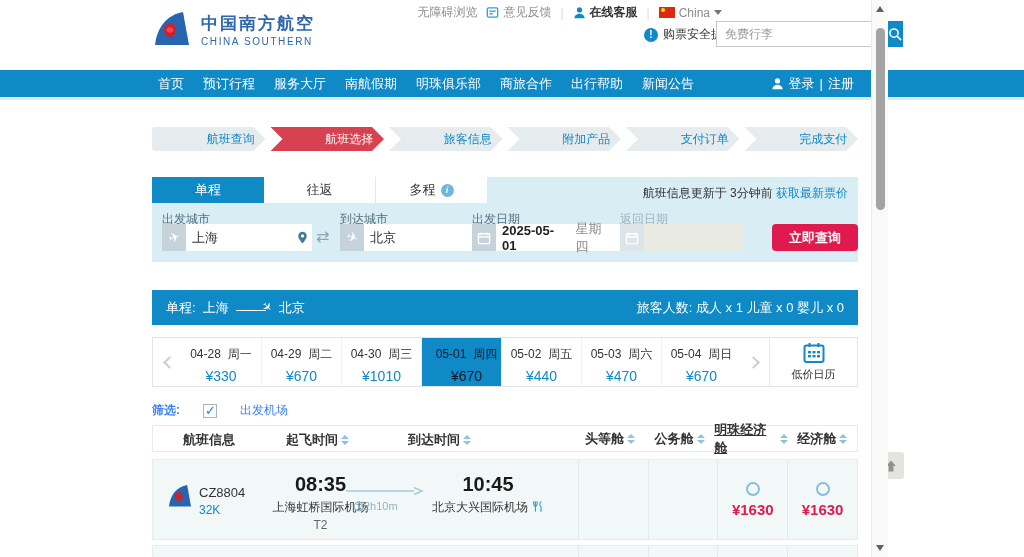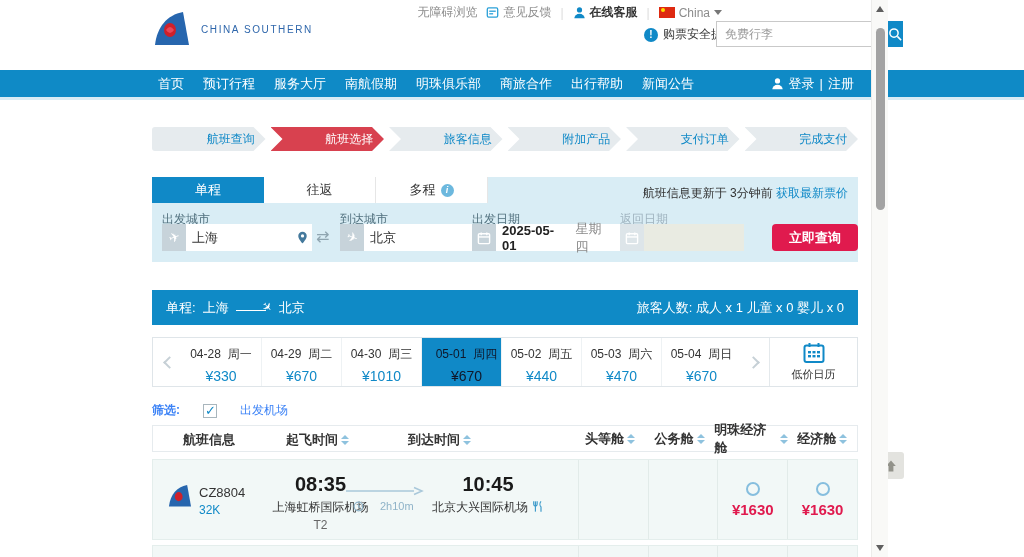--- a/index.html
+++ b/index.html
@@ -110,21 +110,21 @@
   .fcell { width:70px; border-left:1px solid #e2ebe9; display:flex; flex-direction:column; align-items:center; justify-content:center; gap:5px; }
   .flight-no { position:absolute; left:46px; top:25px; font-size:13px; color:#333; }
   .aircraft { position:absolute; left:46px; top:43px; font-size:12px; color:#1089c7; }
   .tail-sm { position:absolute; left:14px; top:24px; }
   .dep-block { position:absolute; left:95px; top:13px; width:145px; text-align:center; }
   .arr-block { position:absolute; left:255px; top:13px; width:160px; text-align:center; }
   .time-big { font-size:20px; font-weight:bold; color:#1a1a1a; }
   .airport { font-size:12px; color:#333; margin-top:3px; white-space:nowrap; }
   .terminal { font-size:12px; color:#666; margin-top:2px; }
   .seg-arrow { position:absolute; left:193px; top:26px; }
-  .duration { position:absolute; left:200px; top:40px; display:flex; align-items:flex-end; gap:16px; font-size:11px; color:#8fb3c8; }
+  .duration { position:absolute; left:200px; top:40px; display:flex; align-items:flex-end; gap:0; font-size:11px; color:#8fb3c8; }
   .meal { margin-left:4px; vertical-align:-2px; }
   .radio { width:14px; height:14px; border:2px solid #86bede; border-radius:50%; background:transparent; cursor:pointer; }
   .price { font-size:15px; font-weight:bold; color:#e01a4e; }
 
   .frow2 { position:absolute; left:152px; top:545px; width:706px; height:12px; background:#f2f8f7; border:1px solid #e4eeec; border-bottom:none; display:flex; }
   .frow2 .sp { width:426px; }
   .frow2 .fc { width:70px; border-left:1px solid #e2ebe9; }
 
   
   .back-top { position:absolute; left:877px; top:452px; width:27px; height:27px; background:#e3e3df; border-radius:3px; display:flex; align-items:center; justify-content:center; cursor:pointer; }
@@ -166,20 +166,21 @@
     </span>
   </div>
 
   <div class="logo">
     <svg width="40" height="36" viewBox="0 0 40 36">
       <path d="M3,34 C5,16 15,4 31,1 L37,34 Z" fill="#2766ae"></path>
       <ellipse cx="18" cy="19" rx="6" ry="7" fill="#d0202a"></ellipse>
       <path d="M14,19 q4,-6 8,0 q-4,6 -8,0" fill="#e8475a"></path>
     </svg>
     <span>
+      <div class="logo-cn">中国南方航空</div>
       <div class="logo-en">CHINA SOUTHERN</div>
     </span>
   </div>
 
   <div class="safety">
     <span class="info-badge"></span>
     <span>购票安全提示</span>
   </div>
 
   <div class="search-box">
@@ -404,21 +405,21 @@
           <i class="dn"></i>
         </span>
       </div>
     <div class="th-cell">
         <span>公务舱</span>
         <span class="sort">
           <i class="up"></i>
           <i class="dn"></i>
         </span>
       </div>
-    <div class="th-cell" style="width:74px;">
+    <div class="th-cell" style="width:74px;text-decoration:underline;">
         <span>明珠经济舱</span>
         <span class="sort">
           <i class="up"></i>
           <i class="dn"></i>
         </span>
       </div>
     <div class="th-cell" style="border-left:none;">
         <span>经济舱</span>
         <span class="sort">
           <i class="up"></i>

